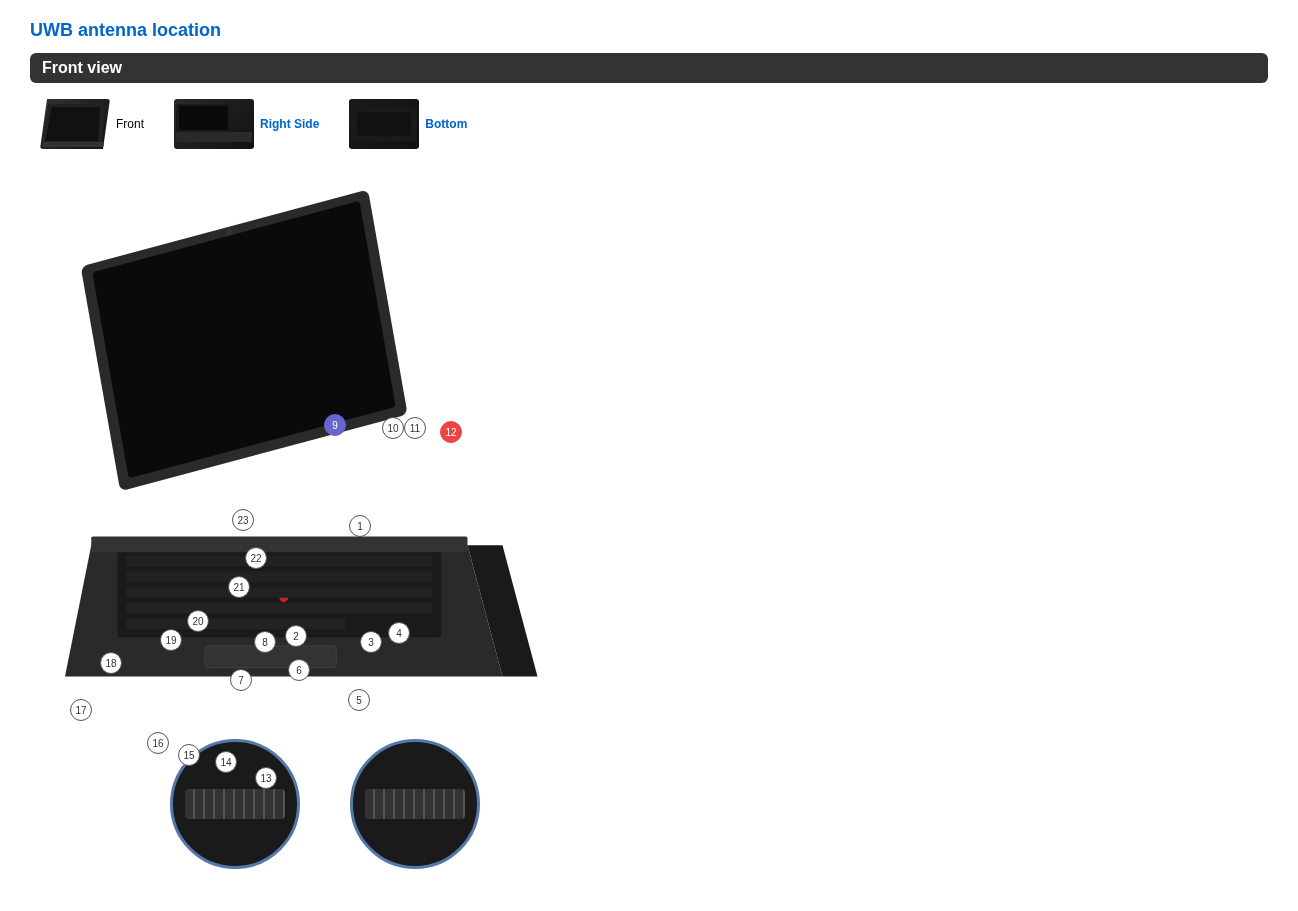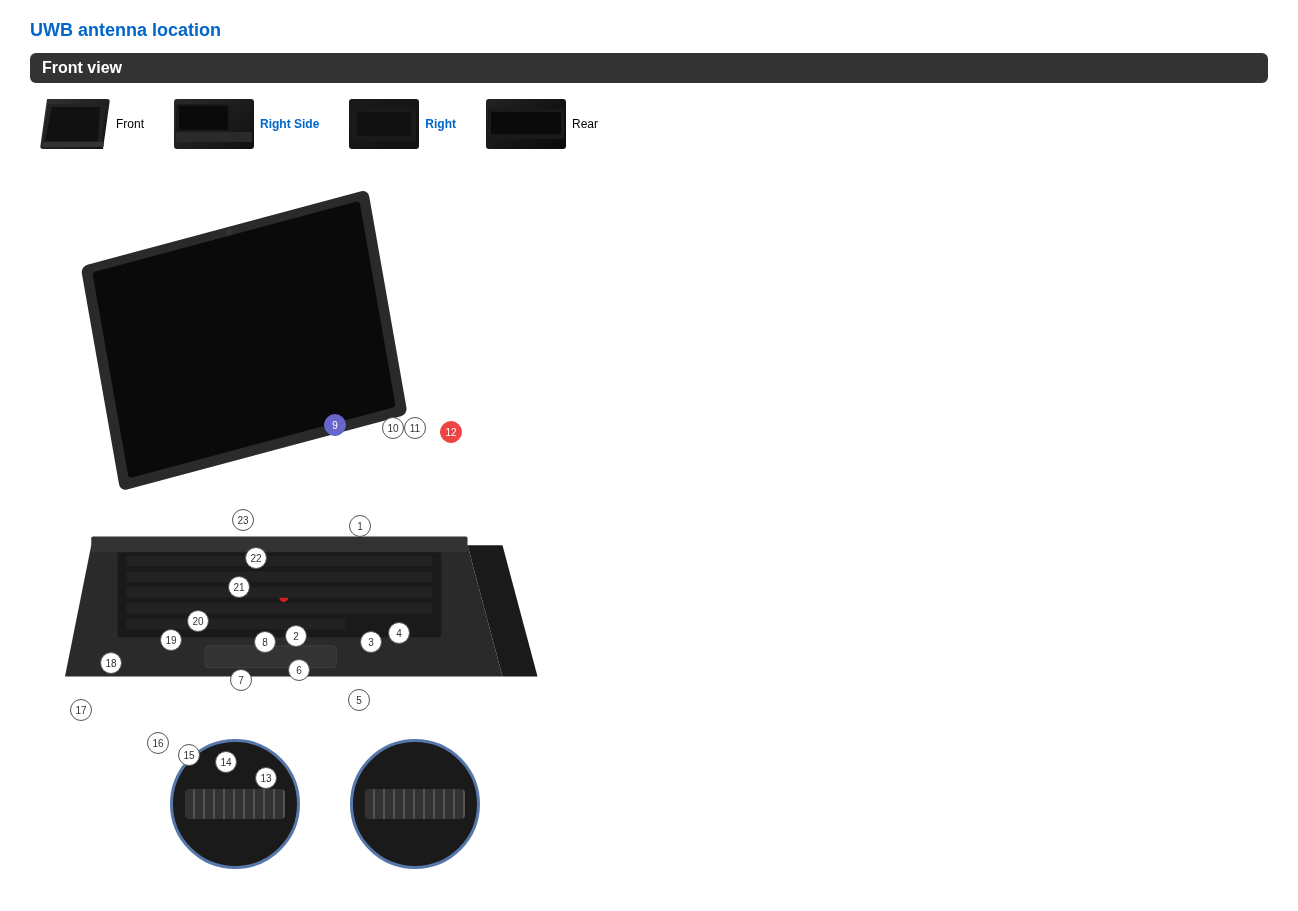--- a/index.html
+++ b/index.html
@@ -216,33 +216,23 @@
   </div>
 
 
   <div class="nav-item">
     <div class="thumb thumb-bottom">
       <svg width="70" height="50" viewBox="0 0 70 50">
         <rect x="3" y="8" width="64" height="34" rx="3" fill="#1a1a1a"></rect>
         <rect x="8" y="13" width="54" height="24" rx="2" fill="#111"></rect>
       </svg>
     </div>
-    <span class="nav-label active">Right</span>
-  </div>
-
-  <div class="nav-item">
-    <div class="thumb thumb-rear">
-      <svg width="80" height="50" viewBox="0 0 80 50">
-        <rect x="2" y="10" width="76" height="8" rx="2" fill="#222"></rect>
-        <rect x="2" y="10" width="76" height="30" rx="2" fill="#1a1a1a"></rect>
-        <rect x="5" y="13" width="70" height="22" rx="1" fill="#0a0a0a"></rect>
-      </svg>
-    </div>
-    <span class="nav-label">Rear</span>
-  </div>
+    <span class="nav-label active">Bottom</span>
+  </div>
+
 </div>
 
 <div class="diagram-area">
   <div class="laptop-diagram">
     
     <svg class="laptop-svg" viewBox="0 0 560 640" xmlns="http://www.w3.org/2000/svg">
 
       <g transform="rotate(-15, 280, 300)">
 
         <rect x="80" y="50" width="340" height="260" rx="8" fill="#2a2a2a" transform="skewX(-5)"></rect>

